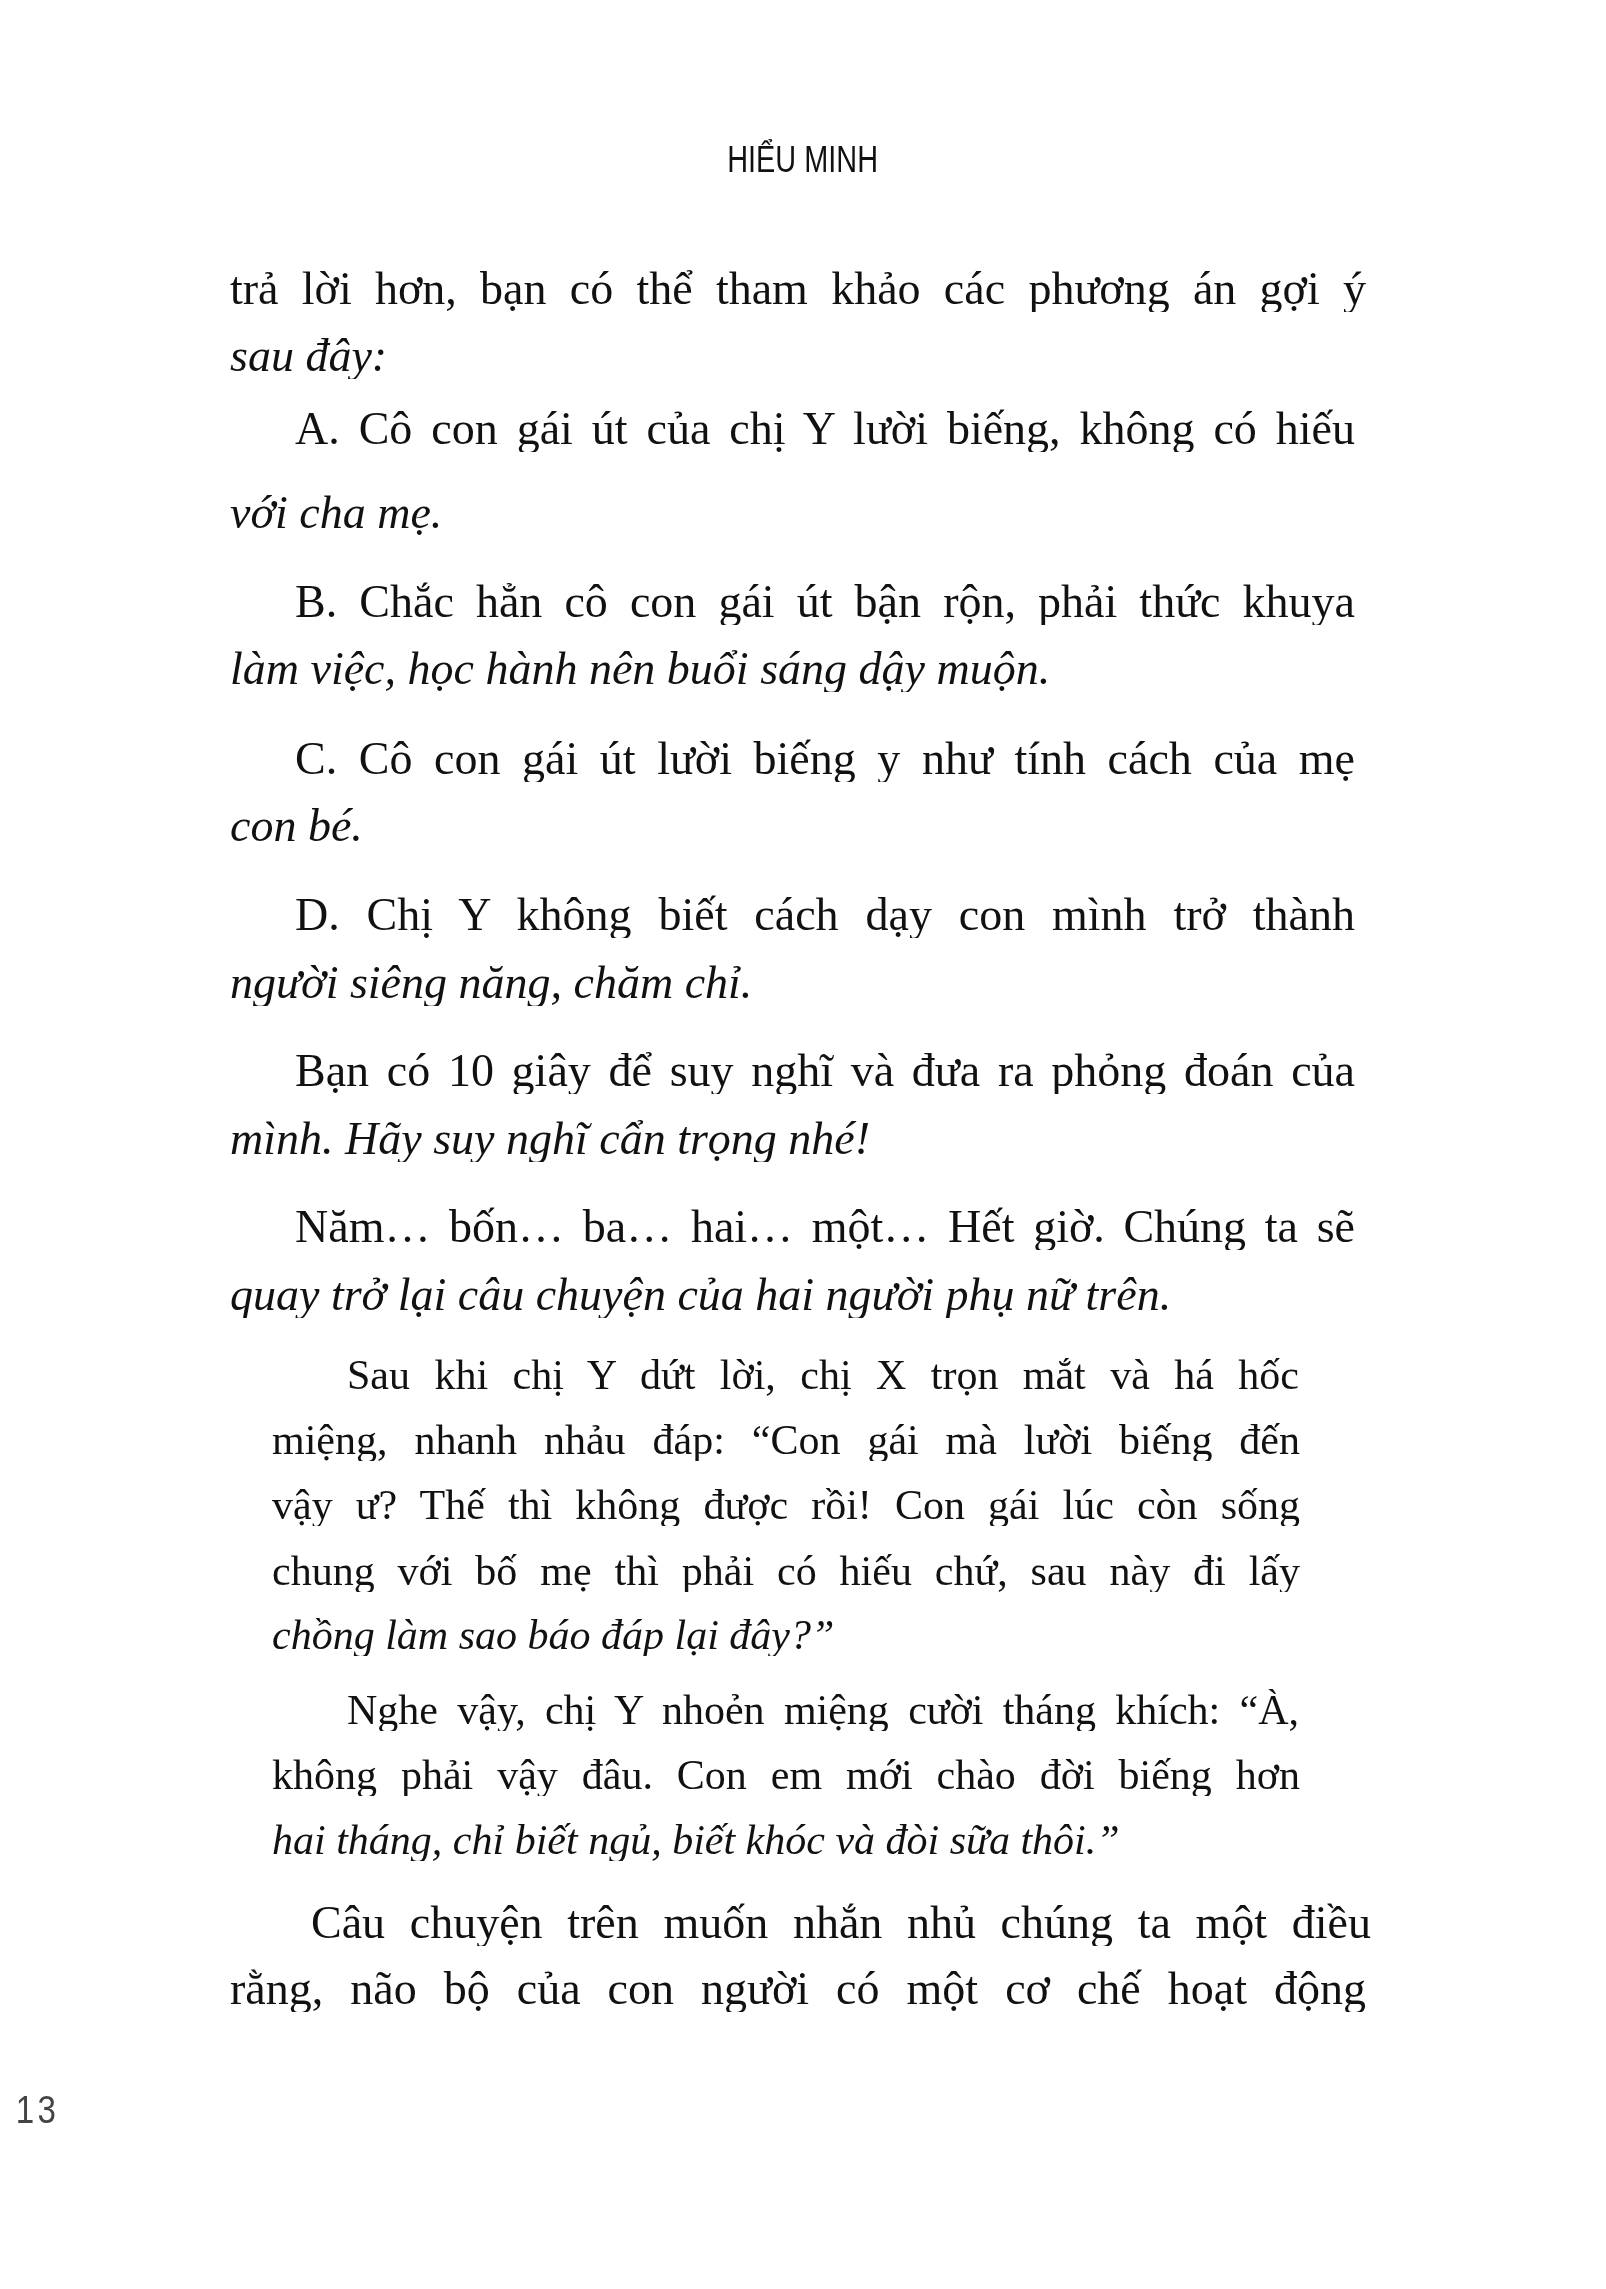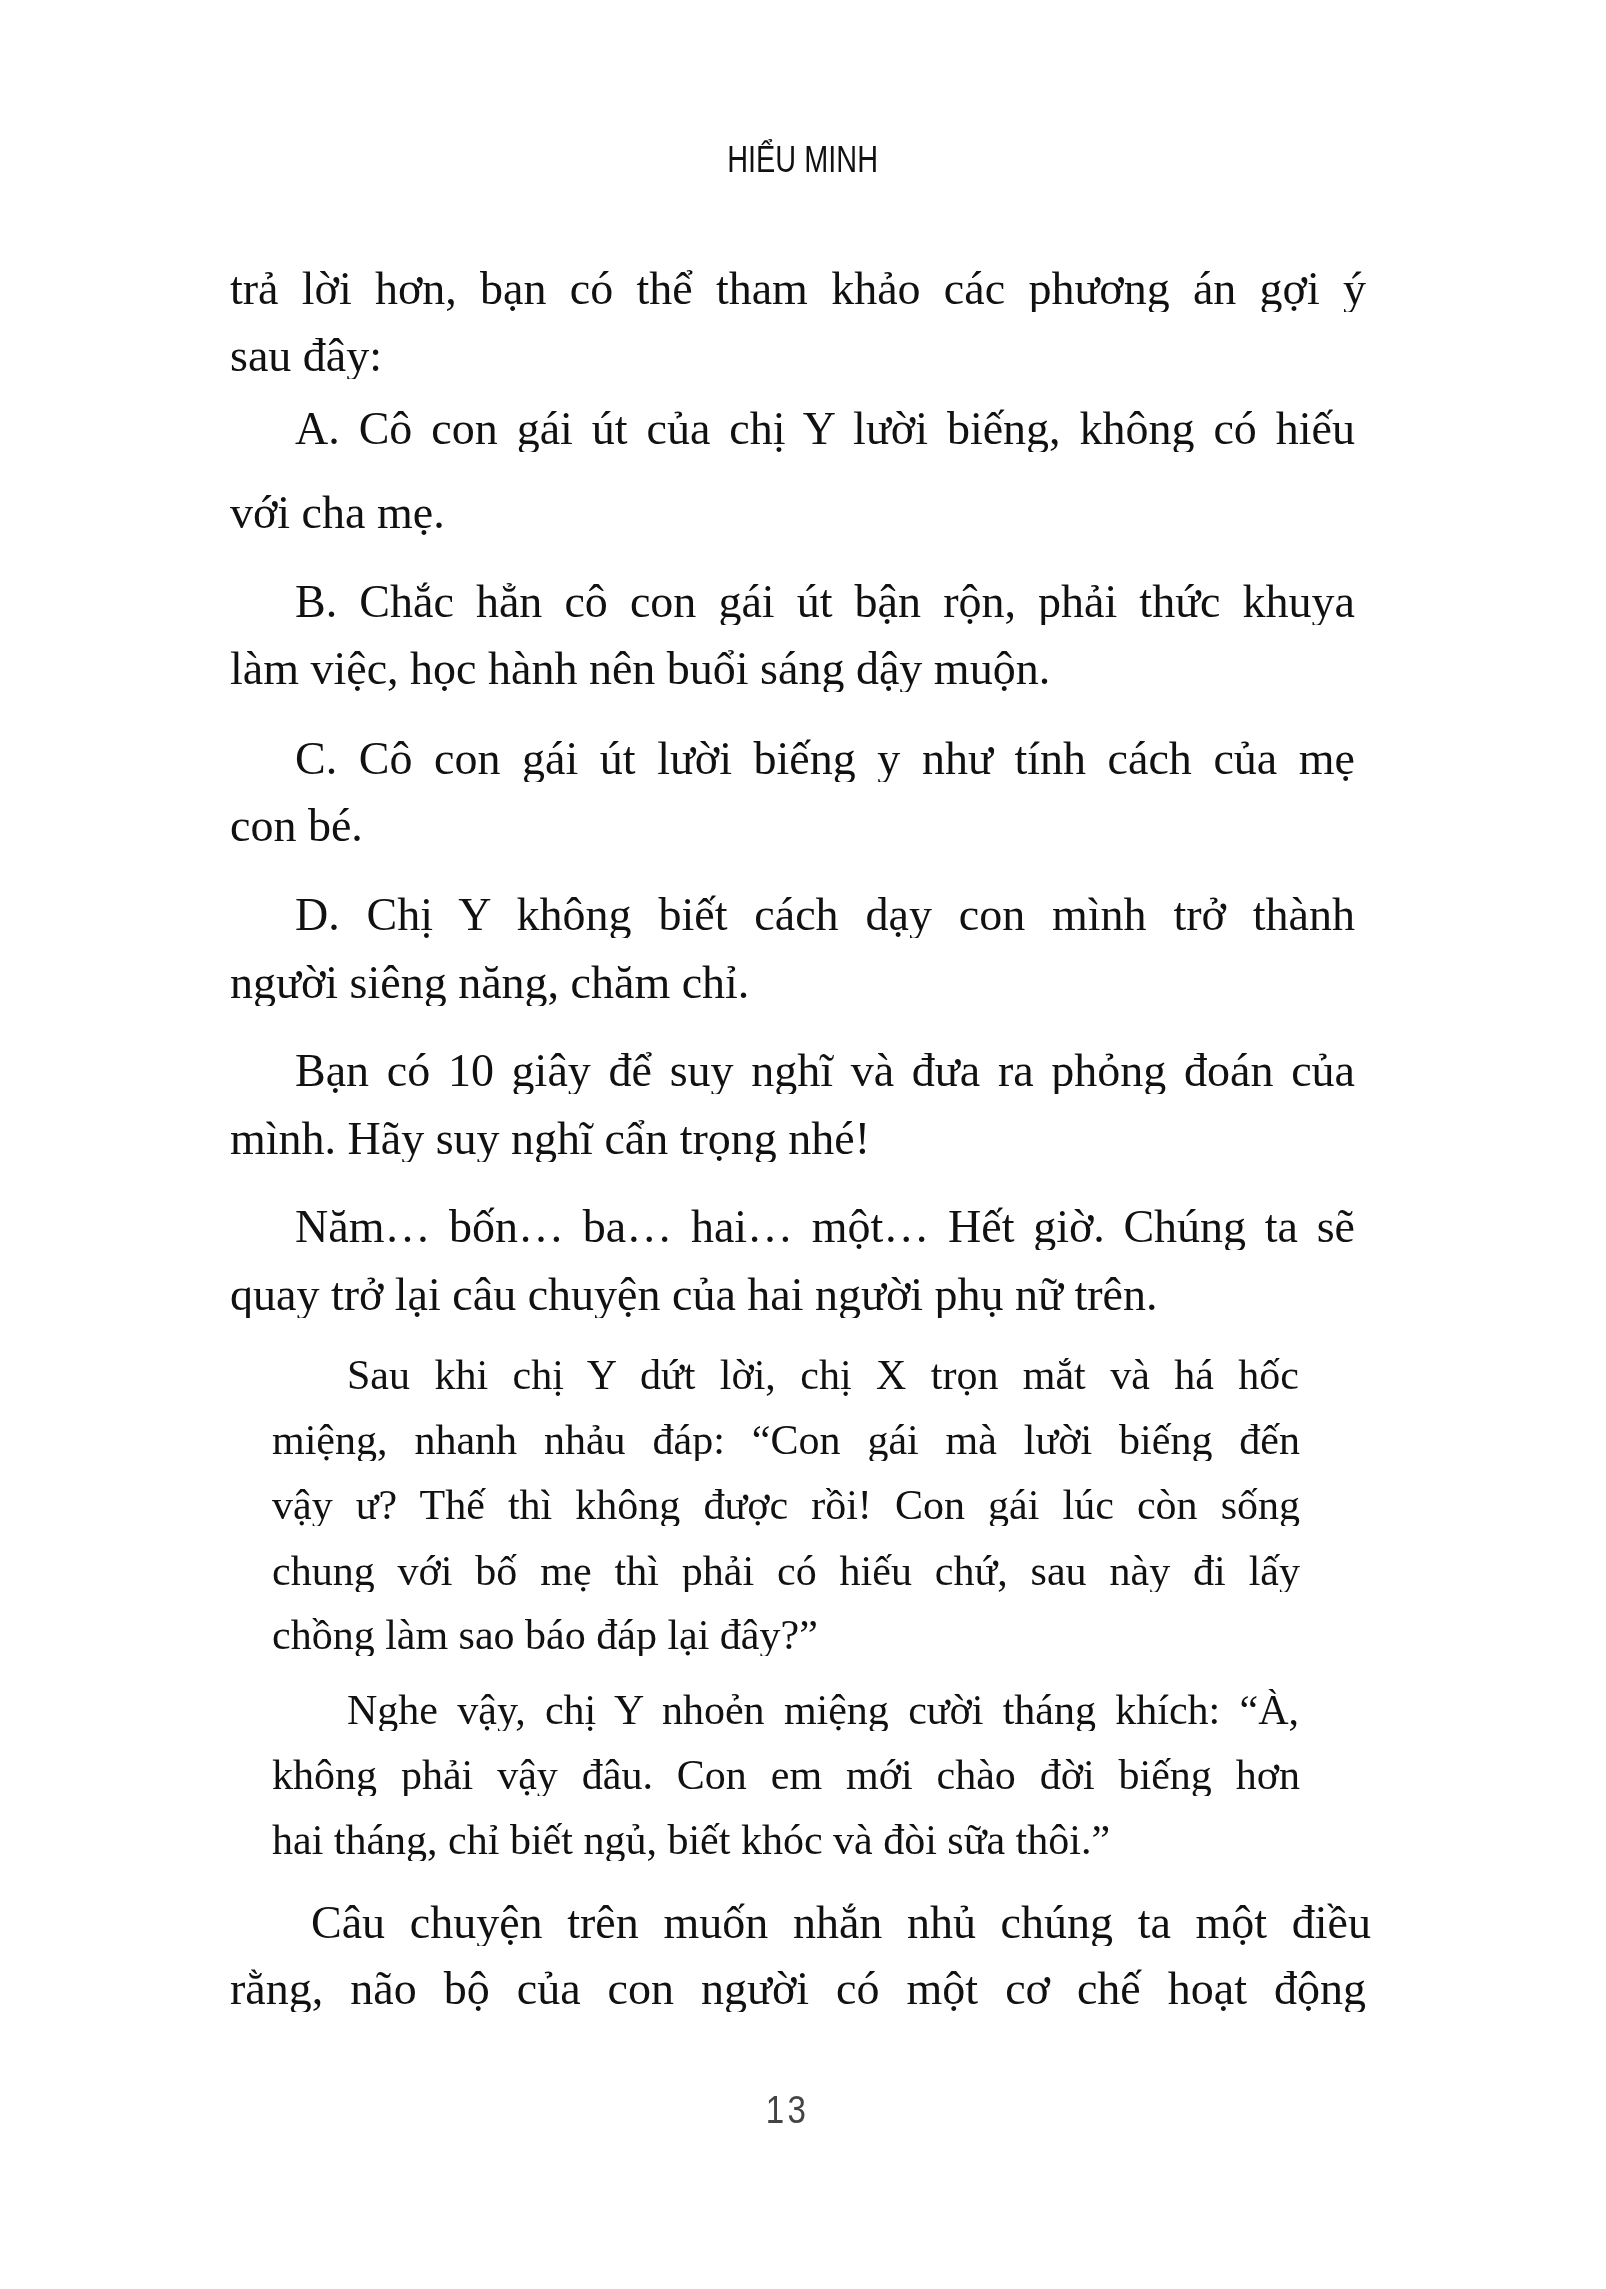--- a/index.html
+++ b/index.html
@@ -57,27 +57,26 @@
   }
   .body-line.full { left: 219px; width: 1136px; margin-left: 11px; }
   .body-line.indent { left: 295px; width: 1060px; }
   .quote-line {
     font-size: 42px;
     line-height: 42px;
     height: 42px;
   }
   .quote-line.full { left: 272px; width: 1028px; }
   .quote-line.indent { left: 347px; width: 952px; }
-  .line.last { text-align: right; }
+  .line.last { text-align: right; font-style: italic; }
   .folio {
     position: absolute;
-    left: 0;
+    left: 12px;
     width: 1574px;
     top: 2090px;
-    text-align: center;
     font-family: "Liberation Sans", sans-serif;
     font-size: 39px;
     line-height: 39px;
     color: #444444;
   }
   .folio span {
     display: inline-block;
     transform: scaleX(0.85);
     letter-spacing: 3.7px;
   }

